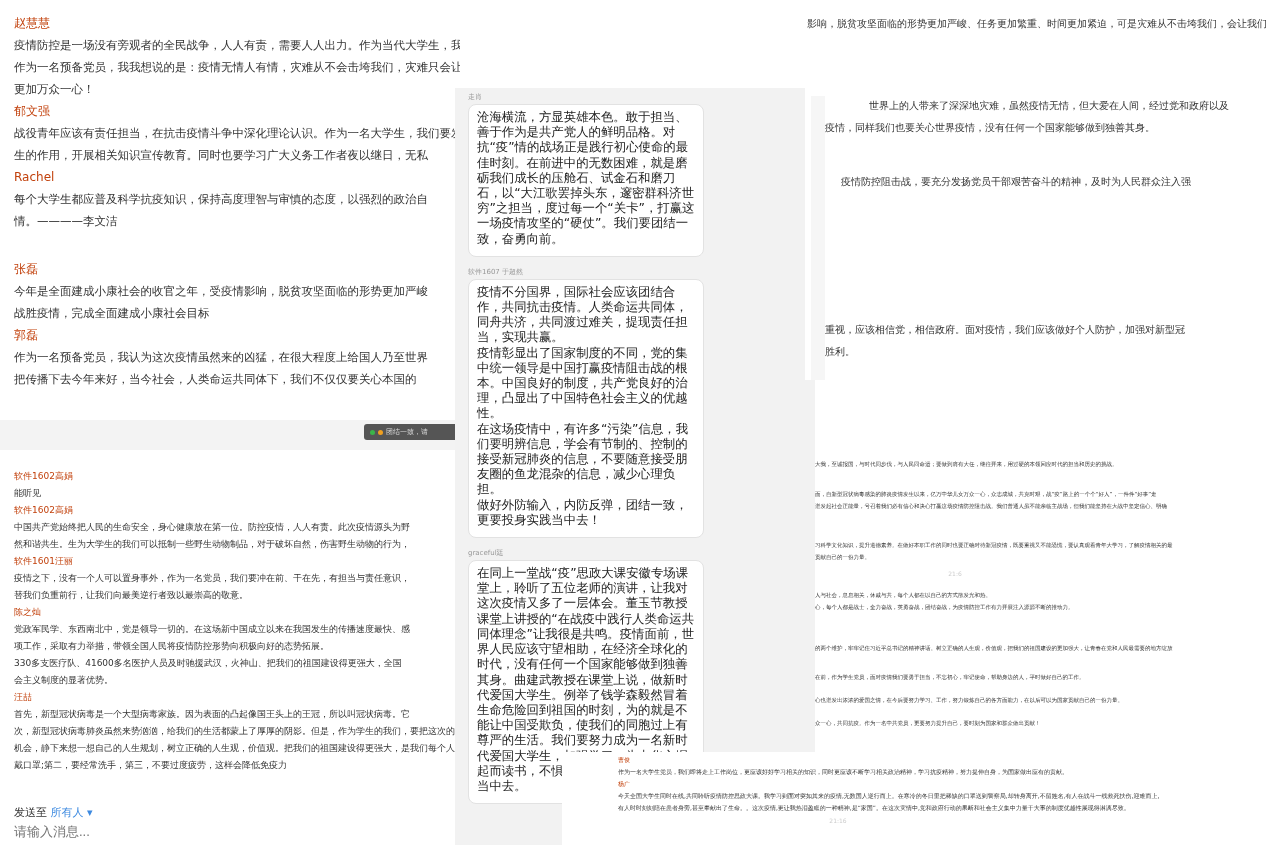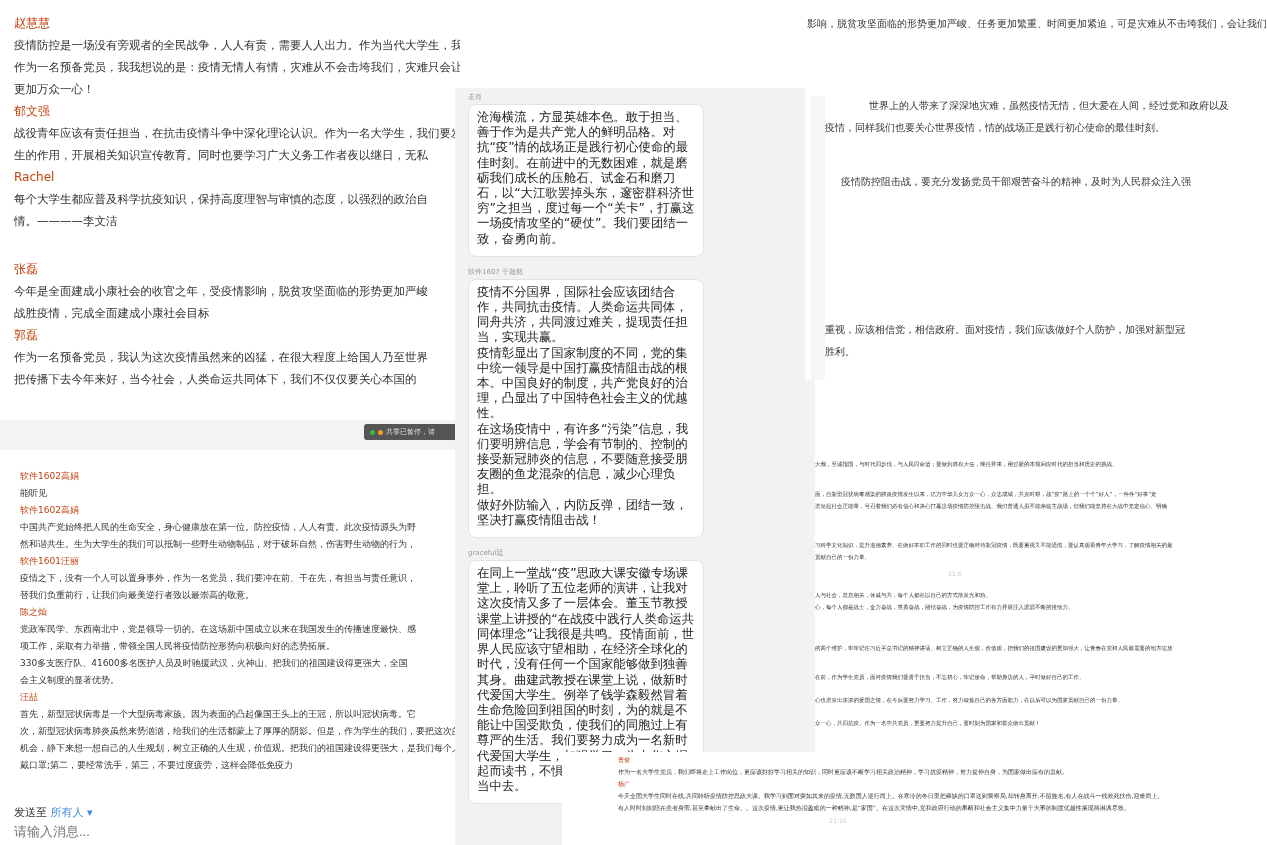--- a/index.html
+++ b/index.html
@@ -11,21 +11,21 @@
   .sm .msg{font-size:7px;line-height:13px;}
   
   #pA{left:0;top:0;width:460px;height:430px;padding:12px 0 0 14px;box-sizing:border-box;}
   #pA .gap{height:26px;}
   
   #strip{left:0;top:420px;width:460px;height:30px;background:#f3f3f3;}
   #sharebadge{position:absolute;right:2px;top:4px;height:16px;width:88px;background:#555;border-radius:3px;display:flex;align-items:center;padding-left:6px;gap:3px;}
   #sharebadge .dot{width:5px;height:5px;border-radius:50%;}
   #sharebadge span.t{color:#ddd;font-size:7px;white-space:nowrap;}
   
-  #pB{left:0;top:462px;width:460px;height:383px;padding:6px 0 0 20px;box-sizing:border-box;}
+  #pB{left:0;top:462px;width:460px;height:383px;padding:6px 0 0 14px;box-sizing:border-box;}
   #pB .name{font-size:9px;line-height:17px;}
   #pB .msg{font-size:9px;line-height:17px;}
   #composer{position:absolute;left:0;top:805px;width:460px;height:40px;background:#fff;padding:0 0 0 14px;box-sizing:border-box;}
   #composer .sendto{font-size:11px;line-height:16px;color:#333;}
   #composer .sendto b{font-weight:normal;color:#3d8ae0;}
   #composer input{border:none;outline:none;font-size:13px;color:#bbb;padding:0;margin-top:2px;width:200px;background:transparent;}
   
   #pC{left:455px;top:88px;width:360px;height:757px;background:#f2f2f2;padding:0 0 0 13px;box-sizing:border-box;}
   #pC .sender{font-size:7px;color:#999;line-height:14px;padding-top:2px;}
   #pC .bubble{background:#fff;border:1px solid #e2e2e2;border-radius:8px;width:218px;padding:4px 8px 10px 8px;margin-bottom:6px;font-size:12.4px;line-height:15.2px;color:#222;}
@@ -76,21 +76,21 @@
     <div class="name">郭磊</div>
     <div class="msg">作为一名预备党员，我认为这次疫情虽然来的凶猛，在很大程度上给国人乃至世界</div>
     <div class="msg">把传播下去今年来好，当今社会，人类命运共同体下，我们不仅仅要关心本国的</div>
   </div>
 </div>
 
 <div class="panel" id="strip">
   <div id="sharebadge">
     <span class="dot" style="background:#3bb54a"></span>
     <span class="dot" style="background:#f0a020"></span>
-    <span class="t">共享已暂停，请</span>
+    <span class="t">团结一致，请</span>
   </div>
 </div>
 
 <div class="panel" id="pB">
   <div>
     <div class="name">软件1602高娟</div>
     <div class="msg">能听见</div>
   </div>
   <div>
     <div class="name">软件1602高娟</div>
@@ -132,36 +132,36 @@
     <div class="bubble">
       <p>沧海横流，方显英雄本色。敢于担当、善于作为是共产党人的鲜明品格。对抗“疫”情的战场正是践行初心使命的最佳时刻。在前进中的无数困难，就是磨砺我们成长的压舱石、试金石和磨刀石，以“大江歌罢掉头东，邃密群科济世穷”之担当，度过每一个“关卡”，打赢这一场疫情攻坚的“硬仗”。我们要团结一致，奋勇向前。</p>
     </div>
   </div>
   <div>
     <div class="sender">软件1607 于超然</div>
     <div class="bubble">
       <p>疫情不分国界，国际社会应该团结合作，共同抗击疫情。人类命运共同体，同舟共济，共同渡过难关，提现责任担当，实现共赢。</p>
       <p>疫情彰显出了国家制度的不同，党的集中统一领导是中国打赢疫情阻击战的根本。中国良好的制度，共产党良好的治理，凸显出了中国特色社会主义的优越性。</p>
       <p>在这场疫情中，有许多“污染”信息，我们要明辨信息，学会有节制的、控制的接受新冠肺炎的信息，不要随意接受朋友圈的鱼龙混杂的信息，减少心理负担。</p>
-      <p>做好外防输入，内防反弹，团结一致，坚决打赢疫情阻击战！</p>
+      <p>做好外防输入，内防反弹，团结一致，更要投身实践当中去！</p>
     </div>
   </div>
   <div>
     <div class="sender">graceful廷</div>
     <div class="bubble">
       <p>在同上一堂战“疫”思政大课安徽专场课堂上，聆听了五位老师的演讲，让我对这次疫情又多了一层体会。董玉节教授课堂上讲授的“在战疫中践行人类命运共同体理念”让我很是共鸣。疫情面前，世界人民应该守望相助，在经济全球化的时代，没有任何一个国家能够做到独善其身。曲建武教授在课堂上说，做新时代爱国大学生。例举了钱学森毅然冒着生命危险回到祖国的时刻，为的就是不能让中国受欺负，使我们的同胞过上有尊严的生活。我们要努力成为一名新时代爱国大学生，加强学习，为中华之崛起而读书，不惧怕困难，更要投身实践当中去。</p>
     </div>
   </div>
 </div>
 
 <div class="panel" id="pD">
   <div class="msg" style="position:absolute;left:2px;top:14px;">影响，脱贫攻坚面临的形势更加严峻、任务更加繁重、时间更加紧迫，可是灾难从不击垮我们，会让我们的民族更</div>
   <div class="inner">
     <div class="msg" style="position:absolute;left:0;top:0;margin-left:44px;">世界上的人带来了深深地灾难，虽然疫情无情，但大爱在人间，经过党和政府以及</div>
-    <div class="msg" style="position:absolute;left:0;top:22px;">疫情，同样我们也要关心世界疫情，情的战场正是践行初心使命的最佳时刻。</div>
+    <div class="msg" style="position:absolute;left:0;top:22px;">疫情，同样我们也要关心世界疫情，没有任何一个国家能够做到独善其身。</div>
     <div class="msg" style="position:absolute;left:16px;top:76px;">疫情防控阻击战，要充分发扬党员干部艰苦奋斗的精神，及时为人民群众注入强</div>
     <div class="msg" style="position:absolute;left:0;top:224px;">重视，应该相信党，相信政府。面对疫情，我们应该做好个人防护，加强对新型冠</div>
     <div class="msg" style="position:absolute;left:0;top:246px;">胜利。</div>
   </div>
 </div>
 
 <div class="panel sm" id="pE">
   <div class="msg" style="position:absolute;left:0;top:14px;">大我，至诚报国，与时代同步伐，与人民同命运；要做到肩有大任，继往开来，用过硬的本领回应时代的担当和历史的挑战。</div>
   <div class="msg" style="position:absolute;left:0;top:44px;">面，自新型冠状病毒感染的肺炎疫情发生以来，亿万中华儿女万众一心，众志成城，共克时艰，战“疫”路上的一个个“好人”，一件件“好事”走</div>
   <div class="msg" style="position:absolute;left:0;top:56px;">迸发起社会正能量，号召着我们必有信心和决心打赢这场疫情防控阻击战。我们普通人虽不能亲临主战场，但我们能坚持在大战中坚定信心、明确</div>

